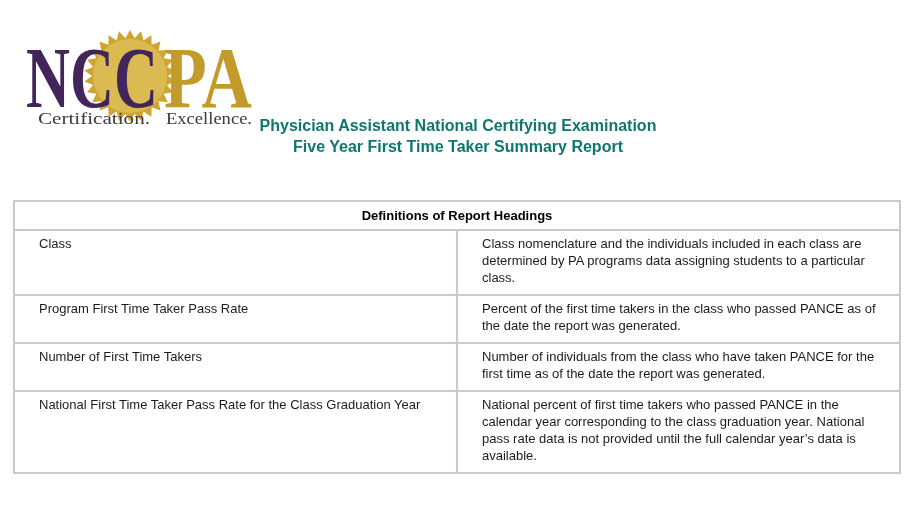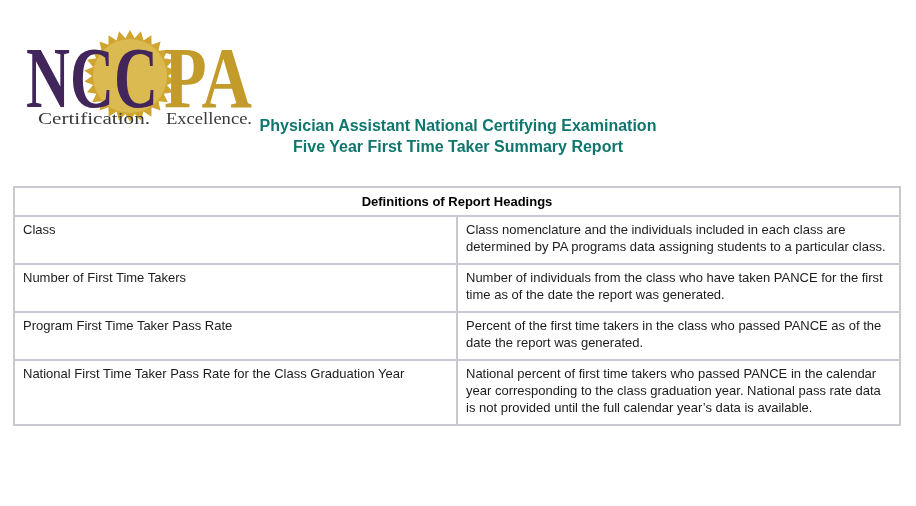--- a/index.html
+++ b/index.html
@@ -18,31 +18,31 @@
 
   
   .title {
     position: absolute; top: 115px; left: 0; width: 916px;
     text-align: center; font-weight: 700; font-size: 16px;
     line-height: 21px; color: #0f766e;
   }
 
   
   .defs {
-    position: absolute; top: 186px; left: 13px; width: 888px;
+    position: absolute; top: 200px; left: 13px; width: 888px;
     border-collapse: collapse; table-layout: fixed;
     font-size: 13px; color: #1c1c1c; background: #be185d;
   }
   .defs th, .defs td { border: 2px solid #c9c9d2; background: #ffffff; }
   .defs th {
     font-size: 13px; font-weight: 700; text-align: center;
     padding: 6px 4px; color: #000000; height: 28px;
   }
   .defs td {
-    vertical-align: top; padding: 4px 8px 8px 8px; line-height: 17px;
+    vertical-align: top; padding: 4px 8px 8px 24px; line-height: 17px;
   }
   .defs td.term { width: 247px; padding-right: 5px; }
 </style>
 </head>
 <body>
 
 <div class="logo-wrap">
   <svg viewBox="0 0 240 110" width="240" height="110">
     <polygon id="seal-star" points="106.00,6.00 110.58,14.28 117.01,7.34 119.47,16.47 127.38,11.27 127.59,20.73 136.50,17.57 134.44,26.80 143.86,25.87 139.65,34.34 149.01,35.69 142.90,42.91 151.66,46.46 144.00,52.00 151.66,57.54 142.90,61.09 149.01,68.31 139.65,69.66 143.86,78.13 134.44,77.20 136.50,86.43 127.59,83.27 127.38,92.73 119.47,87.53 117.01,96.66 110.58,89.72 106.00,98.00 101.42,89.72 94.99,96.66 92.53,87.53 84.62,92.73 84.41,83.27 75.50,86.43 77.56,77.20 68.14,78.13 72.35,69.66 62.99,68.31 69.10,61.09 60.34,57.54 68.00,52.00 60.34,46.46 69.10,42.91 62.99,35.69 72.35,34.34 68.14,25.87 77.56,26.80 75.50,17.57 84.41,20.73 84.62,11.27 92.53,16.47 94.99,7.34 101.42,14.28" fill="#cfa42f"></polygon>
     <circle cx="106" cy="52" r="37" fill="#dcba52"></circle>
@@ -63,25 +63,25 @@
     <tr>
       <th colspan="2">Definitions of Report Headings</th>
     </tr>
   </thead>
   <tbody>
       <tr>
     <td class="term">Class</td>
     <td class="def">Class nomenclature and the individuals included in each class are determined by PA programs data assigning students to a particular class.</td>
   </tr>
       <tr>
+    <td class="term">Program First Time Taker Pass Rate</td>
+    <td class="def">Percent of the first time takers in the class who passed PANCE as of the date the report was generated.</td>
+  </tr>
+      <tr>
     <td class="term">Number of First Time Takers</td>
     <td class="def">Number of individuals from the class who have taken PANCE for the first time as of the date the report was generated.</td>
-  </tr>
-      <tr>
-    <td class="term">Program First Time Taker Pass Rate</td>
-    <td class="def">Percent of the first time takers in the class who passed PANCE as of the date the report was generated.</td>
   </tr>
       <tr>
     <td class="term">National First Time Taker Pass Rate for the Class Graduation Year</td>
     <td class="def">National percent of first time takers who passed PANCE in the calendar year corresponding to the class graduation year.  National pass rate data is not provided until the full calendar year’s data is available.</td>
   </tr>
     </tbody>
 </table>
 
 </body></html>

